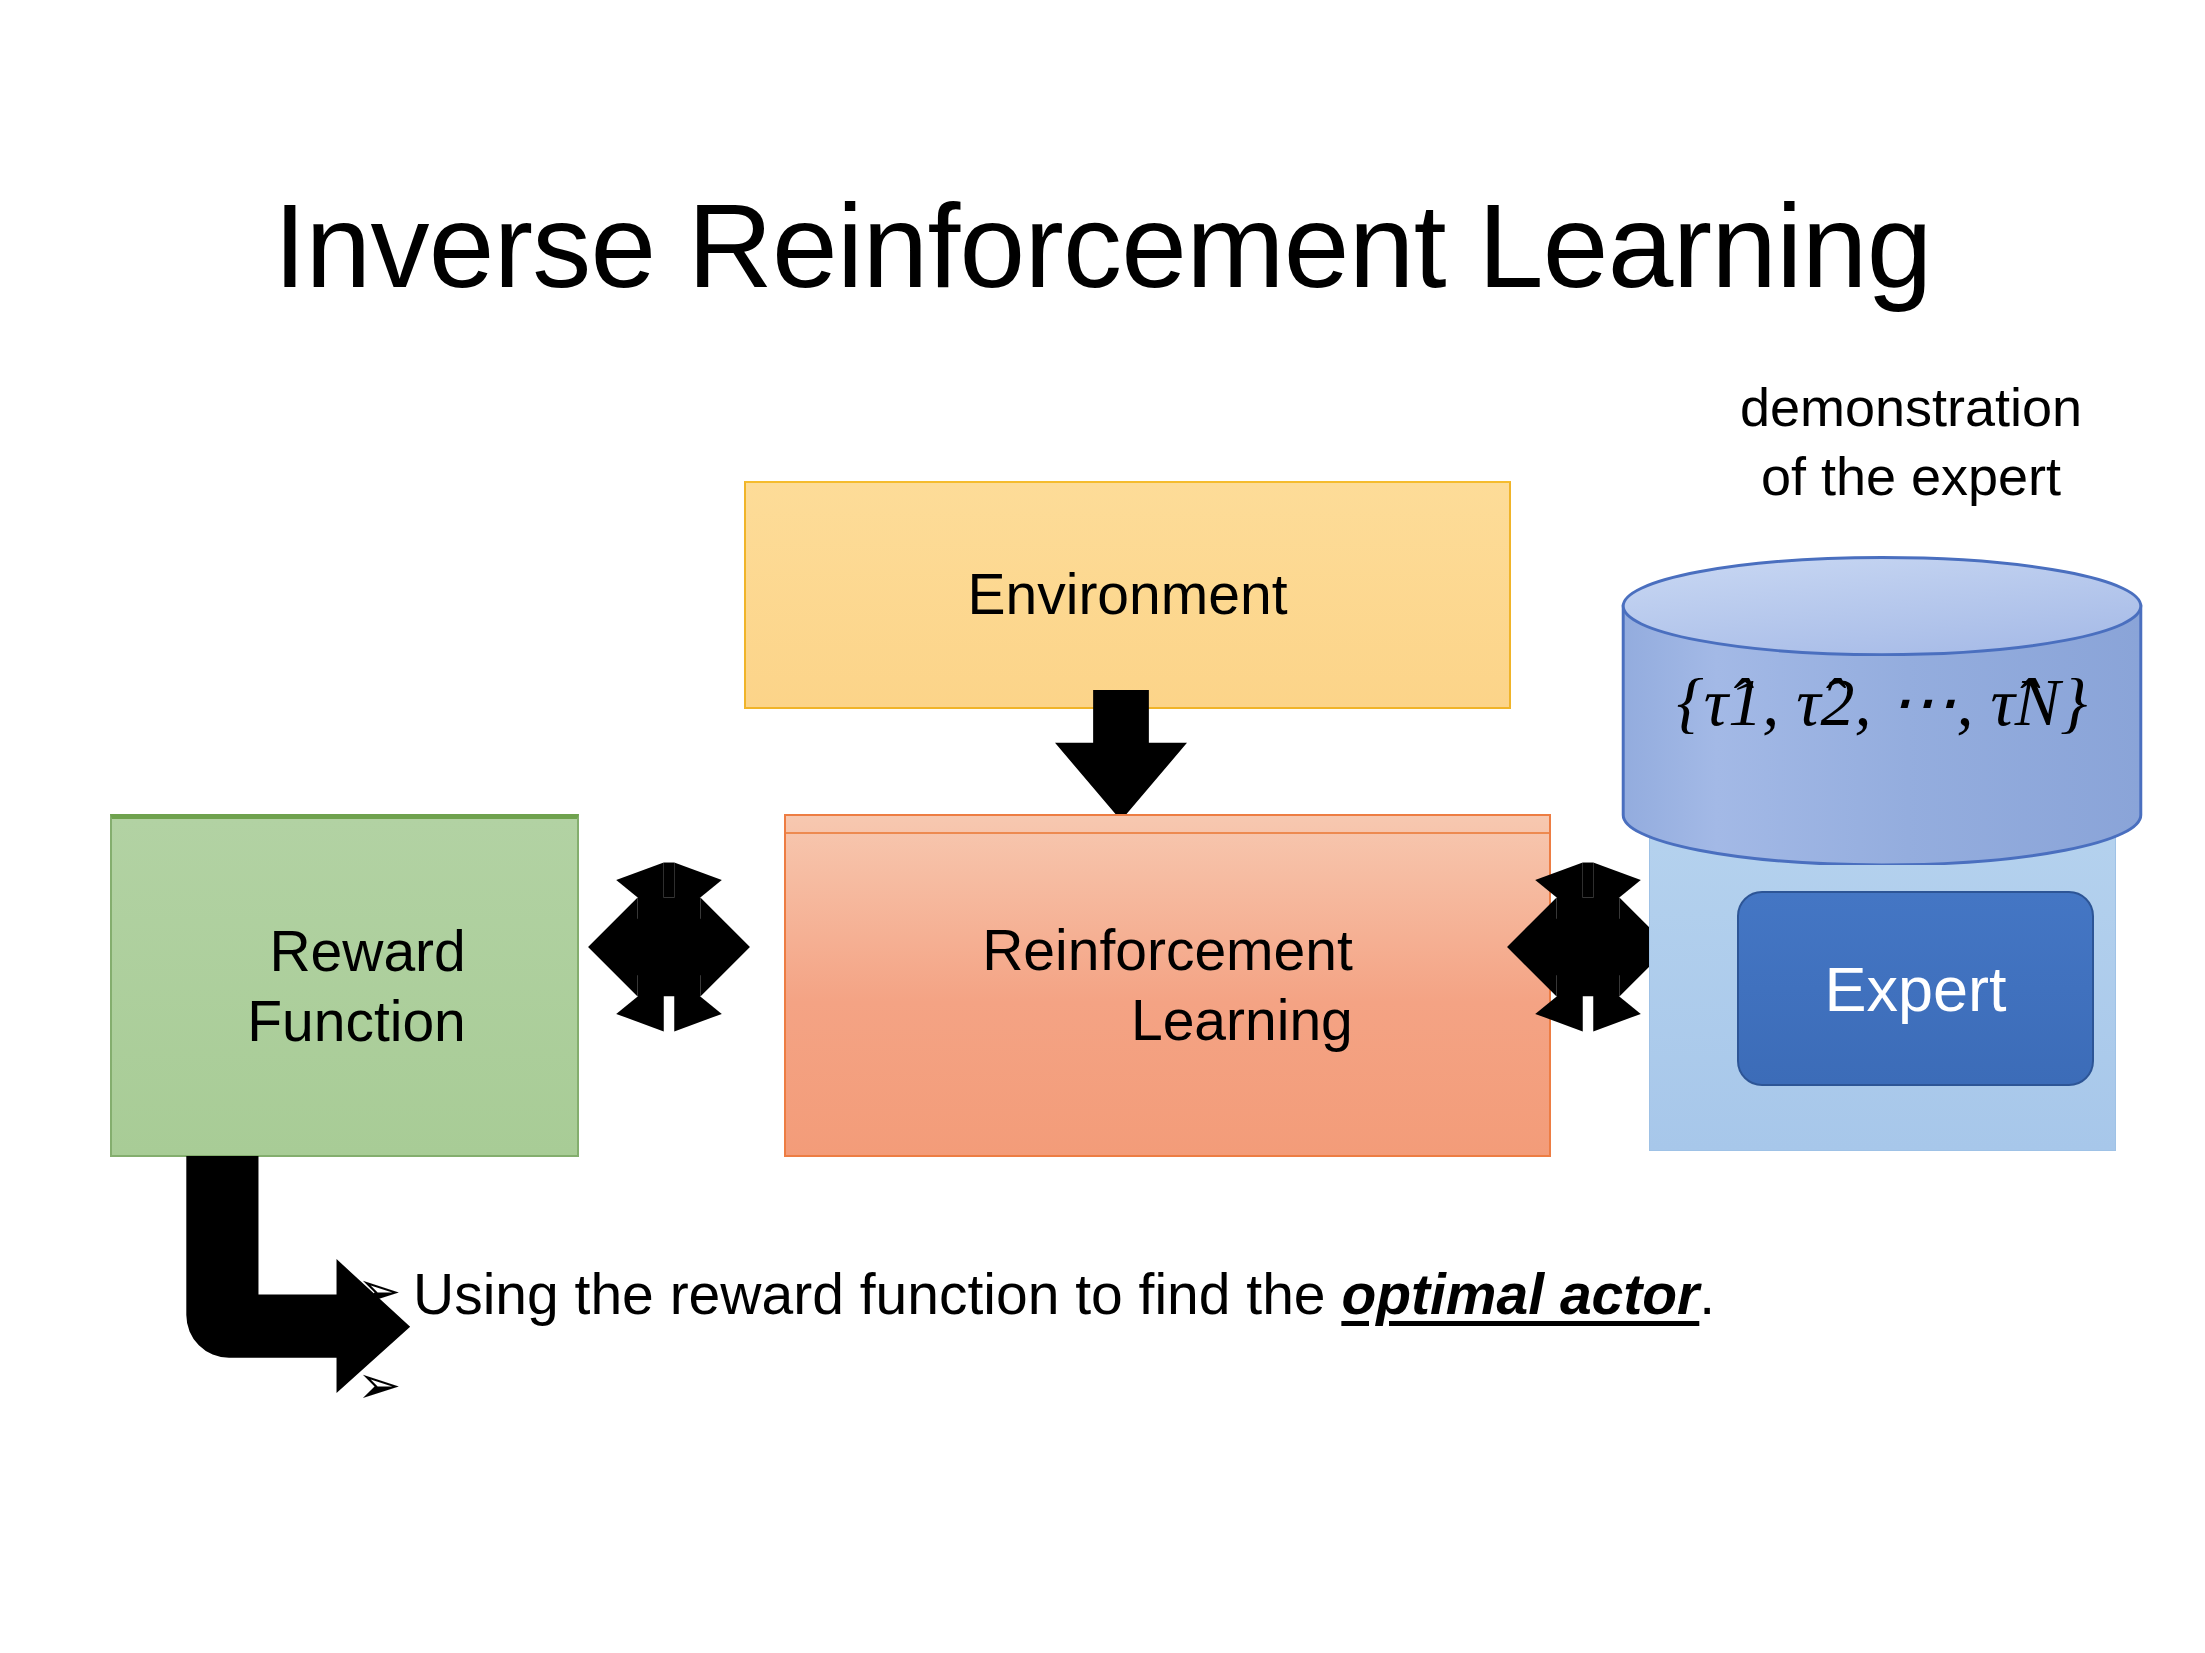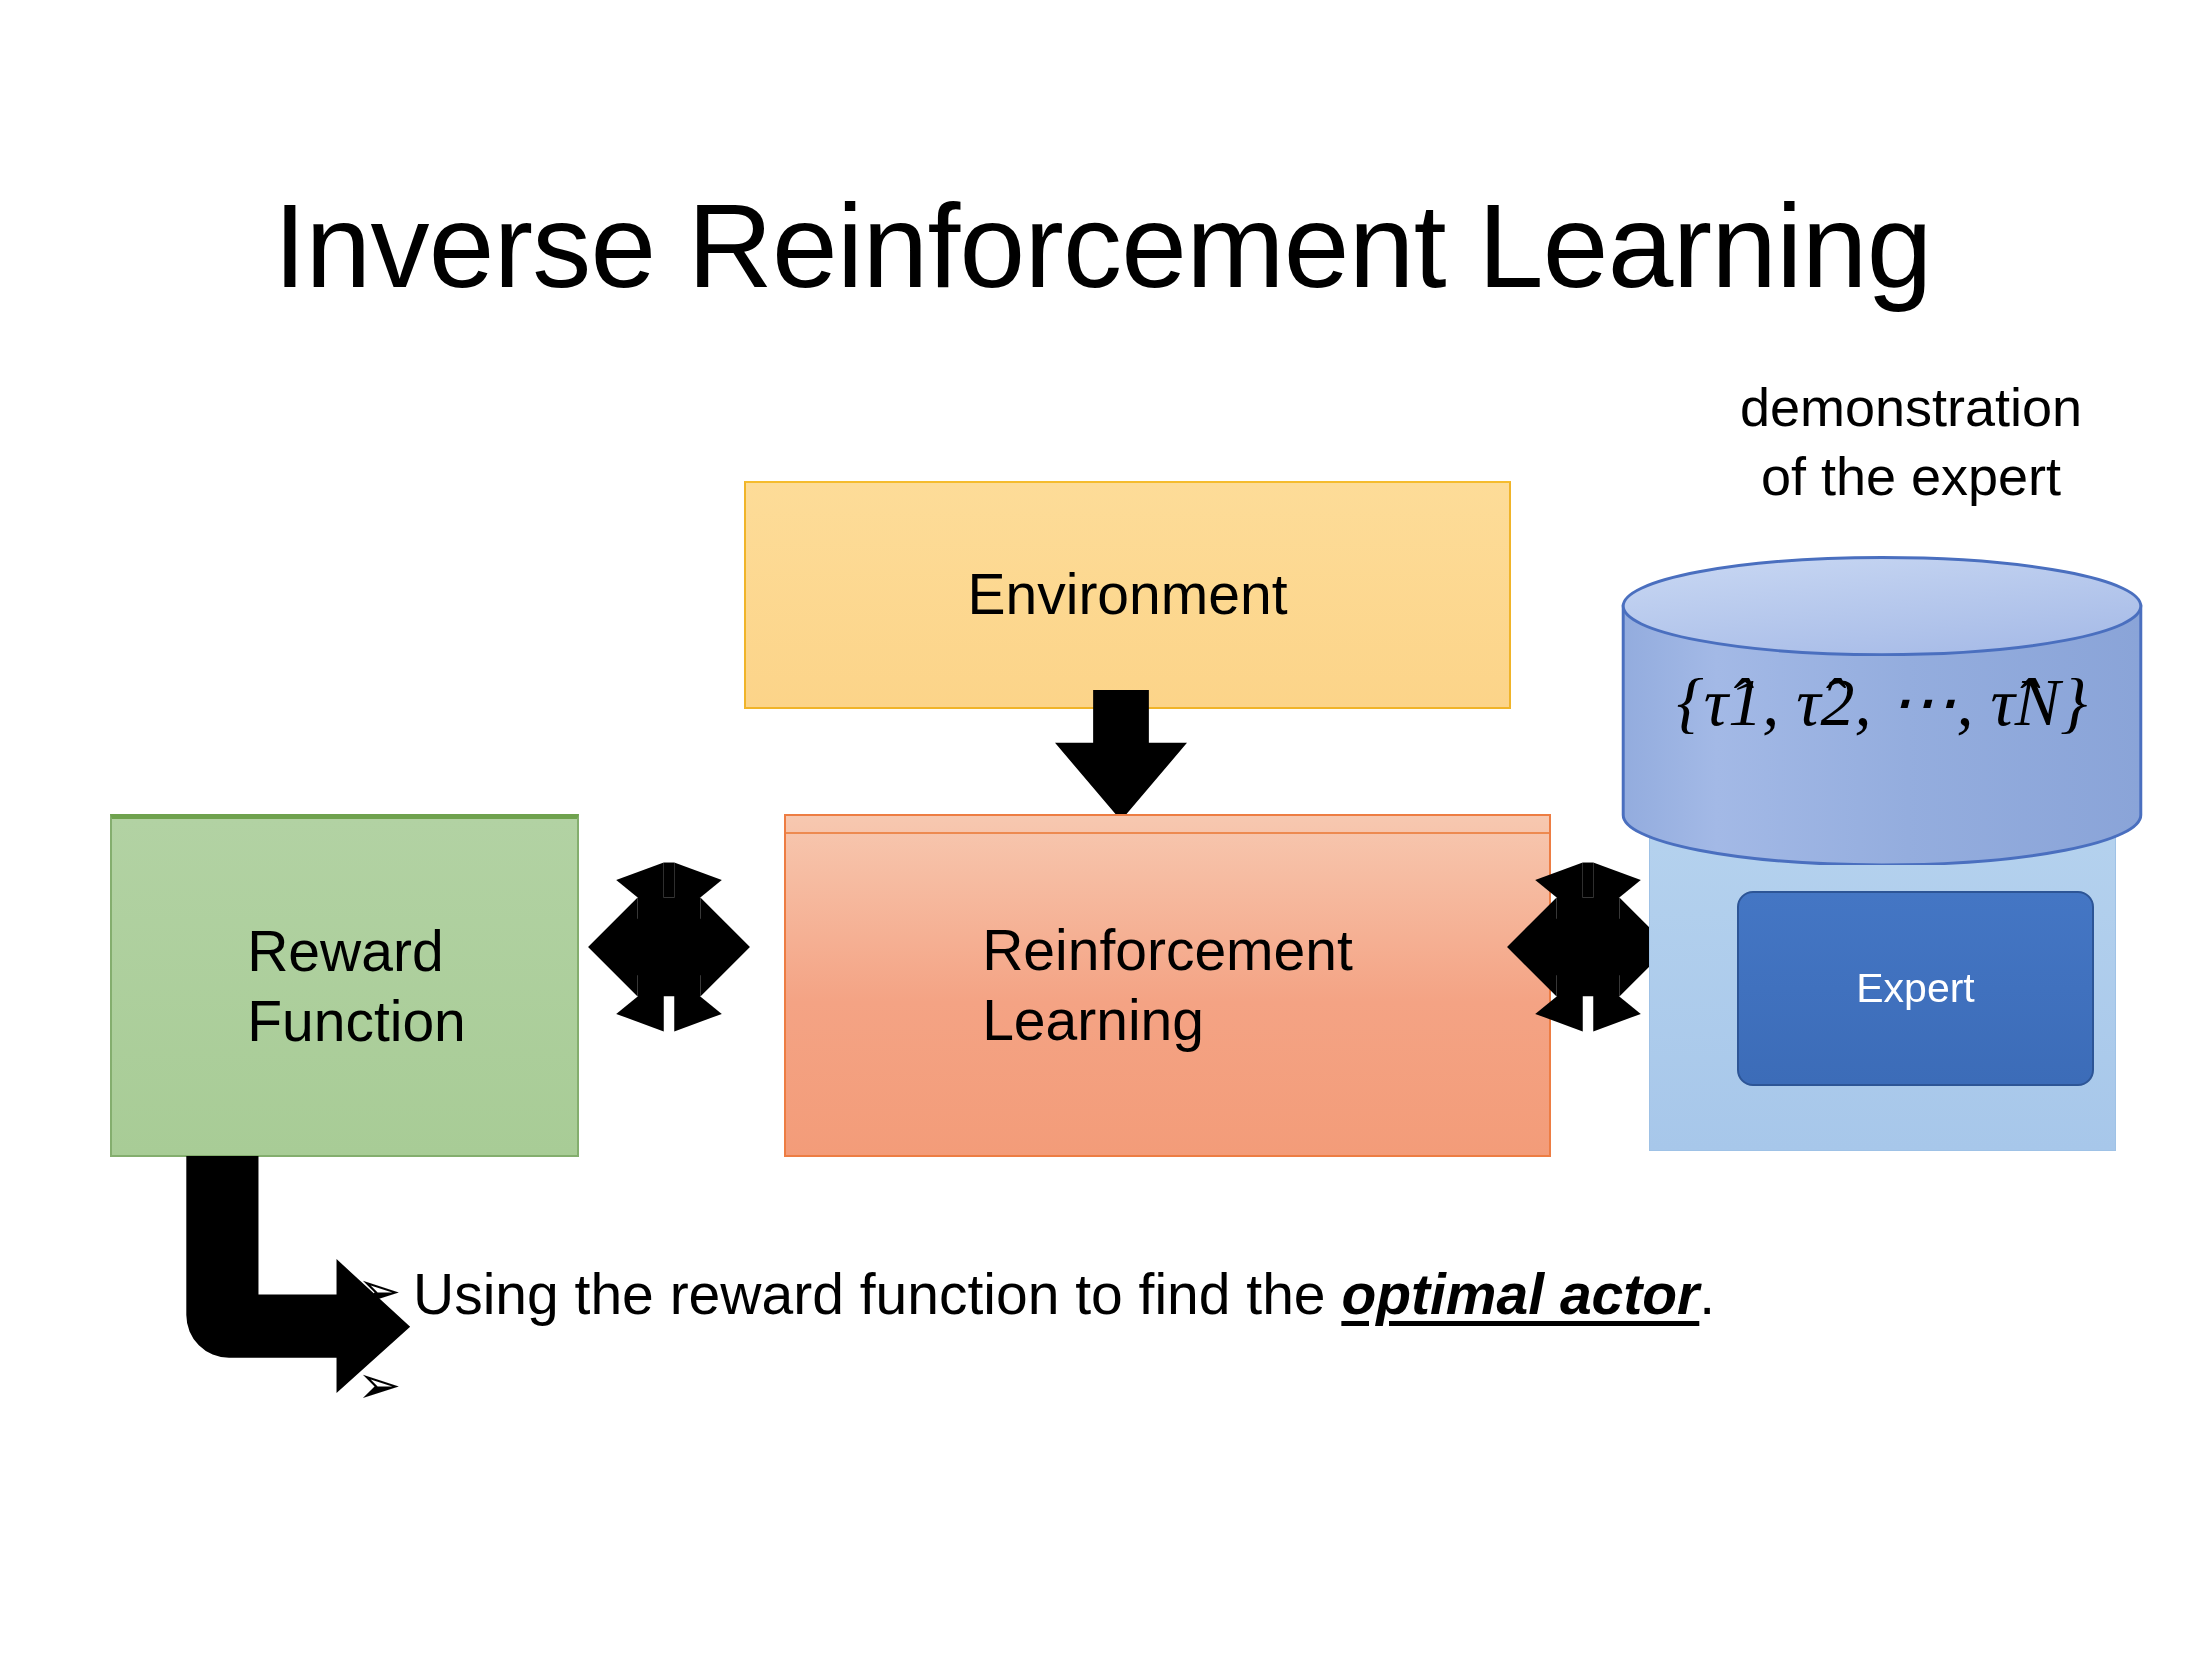--- a/index.html
+++ b/index.html
@@ -31,21 +31,21 @@
     margin-top: 14px;
   }
 
   
   .node-box {
     position: absolute;
     box-sizing: border-box;
     display: flex;
     align-items: center;
     justify-content: center;
-    text-align: left;
+    text-align: right;
     font-size: 57px;
     line-height: 1.22;
     font-weight: 400;
   }
 
   #environment-box {
     left: 744px;
     top: 481px;
     width: 767px;
     height: 228px;
@@ -107,28 +107,28 @@
     background: linear-gradient(180deg, #B5D2EE 0%, #A7C7EA 100%);
     border: 1.5px solid #9FC2E6;
   }
 
   #expert-button {
     position: absolute;
     left: 1737px;
     top: 891px;
     width: 353px;
     height: 191px;
-    border-radius: 16px;
+    border-radius: 25px;
     background: linear-gradient(180deg, #4476C4 0%, #3C6CB8 100%);
     border: 2.9px solid #2D5596;
     display: flex;
     align-items: center;
     justify-content: center;
     color: #ffffff;
-    font-size: 41px;
+    font-size: 63px;
   }
 
   
   #cylinder {
     position: absolute;
     left: 1621px;
     top: 556px;
     width: 522px;
     height: 309px;
   }

